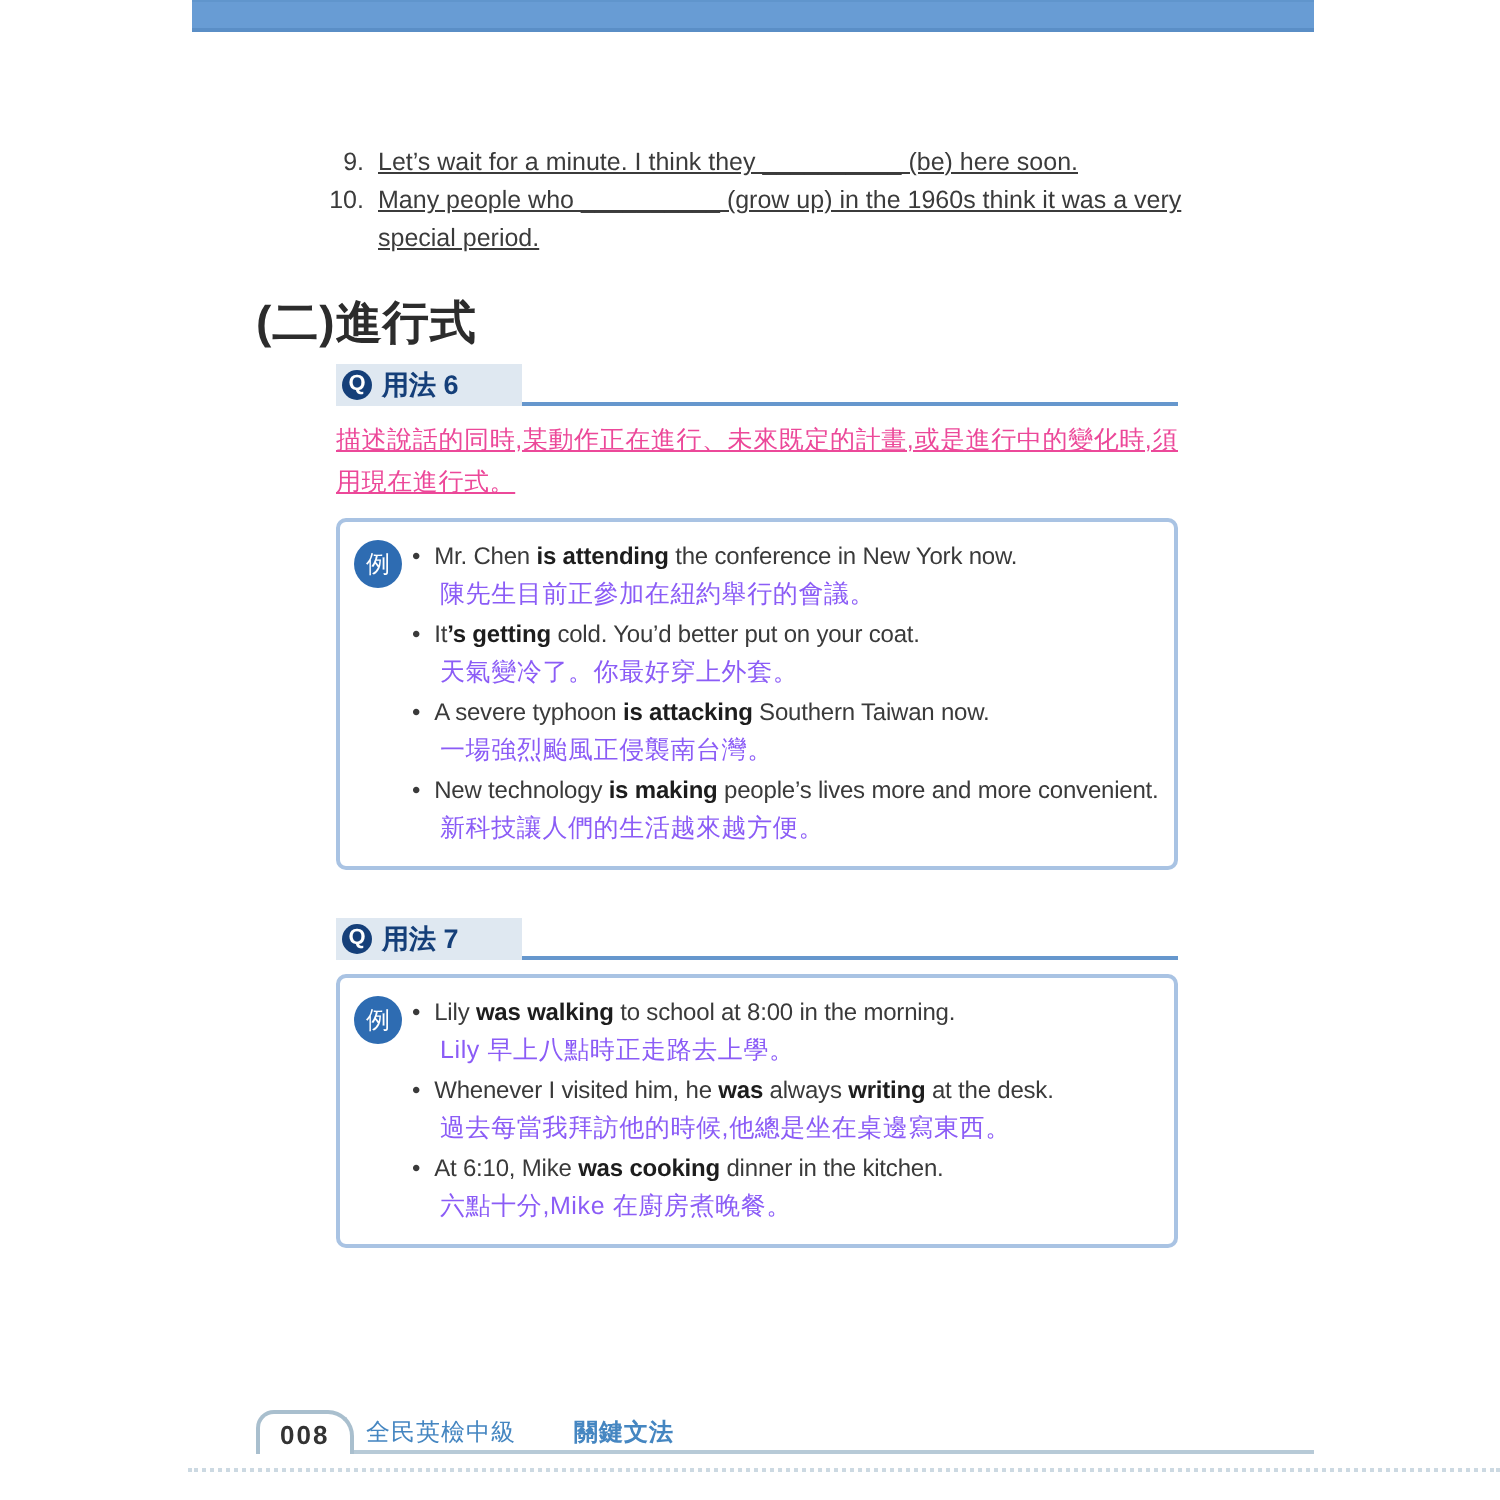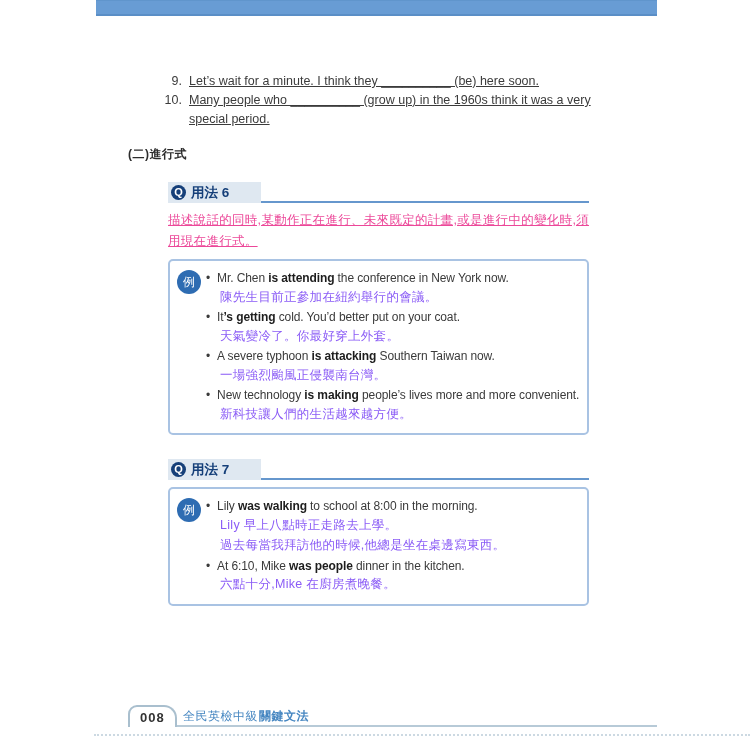--- a/index.html
+++ b/index.html
@@ -10,21 +10,21 @@
   .top-bar{position:absolute;left:96px;top:0;width:561px;height:13px;
            background:#689cd4;border-top:1px solid #6095cc;border-bottom:2px solid #5a8ec6;}
 
   
   .exercises{position:absolute;left:158px;top:72px;width:437px;}
   .ex-item{display:flex;font-size:12.5px;line-height:19px;color:#3b3b3b;}
   .ex-num{flex:none;width:24px;text-align:right;margin-right:7px;}
   .ex-text{flex:1;text-decoration:underline;}
 
   
-  .main-heading{position:absolute;left:128px;top:146px;font-size:12px;font-weight:bold;
+  .main-heading{position:absolute;left:128px;top:146px;font-size:23px;font-weight:bold;
                 color:#2c2c2c;letter-spacing:0.5px;}
 
   
   .usage-section{position:absolute;left:168px;width:421px;}
   .sec-6{top:180px;}
   .sec-7{top:457px;}
   .usage-header{position:relative;height:21px;border-bottom:2px solid #6697cd;}
   .usage-badge{position:absolute;left:0;bottom:-2px;height:21px;background:#dfe8f1;
                display:flex;align-items:center;padding:0 32px 0 3px;}
   .q-icon{width:15px;height:15px;border-radius:50%;background:#153f79;color:#ffffff;
@@ -48,21 +48,21 @@
 
   
   .footer-line{position:absolute;left:128px;top:725px;width:529px;height:2px;background:#b7cad7;}
   .footer-dotted{position:absolute;left:94px;top:734px;width:656px;height:0;
                  border-top:2px dotted #ccd9e2;}
   .page-tab{position:absolute;left:128px;top:705px;height:20px;border:2px solid #a9bfce;
             border-bottom:none;border-radius:9px 13px 0 0;padding:0 10px;display:flex;
             align-items:center;background:#ffffff;font-size:13px;font-weight:bold;color:#333333;
             letter-spacing:1px;z-index:2;}
   .footer-title{position:absolute;left:183px;top:707px;font-size:12px;color:#4586c1;
-                letter-spacing:0.5px;display:flex;align-items:center;height:18px;}
+                letter-spacing:0.5px;display:flex;align-items:center;height:18px;gap:28px;}
   .footer-title .bold{font-weight:bold;margin-left:1px;text-align:right;}
 </style>
 </head>
 <body>
 
 <div class="page">
 
   <div class="top-bar"></div>
 
   <div class="exercises">
@@ -117,24 +117,25 @@
       </div>
     </div>
     <div class="example-box">
       <span class="ex-icon">例</span>
       <div class="ex-content">
         <div class="ex-pair">
           <div class="en"><span>Lily </span><b>was walking</b><span> to school at 8:00 in the morning.</span></div>
           <div class="zh">Lily 早上八點時正走路去上學。</div>
         </div>
         <div class="ex-pair">
+          <div class="en"><span>Whenever I visited him, he </span><b>was</b><span> always </span><b>writing</b><span> at the desk.</span></div>
           <div class="zh">過去每當我拜訪他的時候,他總是坐在桌邊寫東西。</div>
         </div>
         <div class="ex-pair">
-          <div class="en"><span>At 6:10, Mike </span><b>was people</b><span> dinner in the kitchen.</span></div>
+          <div class="en"><span>At 6:10, Mike </span><b>was cooking</b><span> dinner in the kitchen.</span></div>
           <div class="zh">六點十分,Mike 在廚房煮晚餐。</div>
         </div>
       </div>
     </div>
   </div>
 
   <div class="footer-line"></div>
   <div class="footer-dotted"></div>
   <div class="page-tab">008</div>
   <div class="footer-title">

